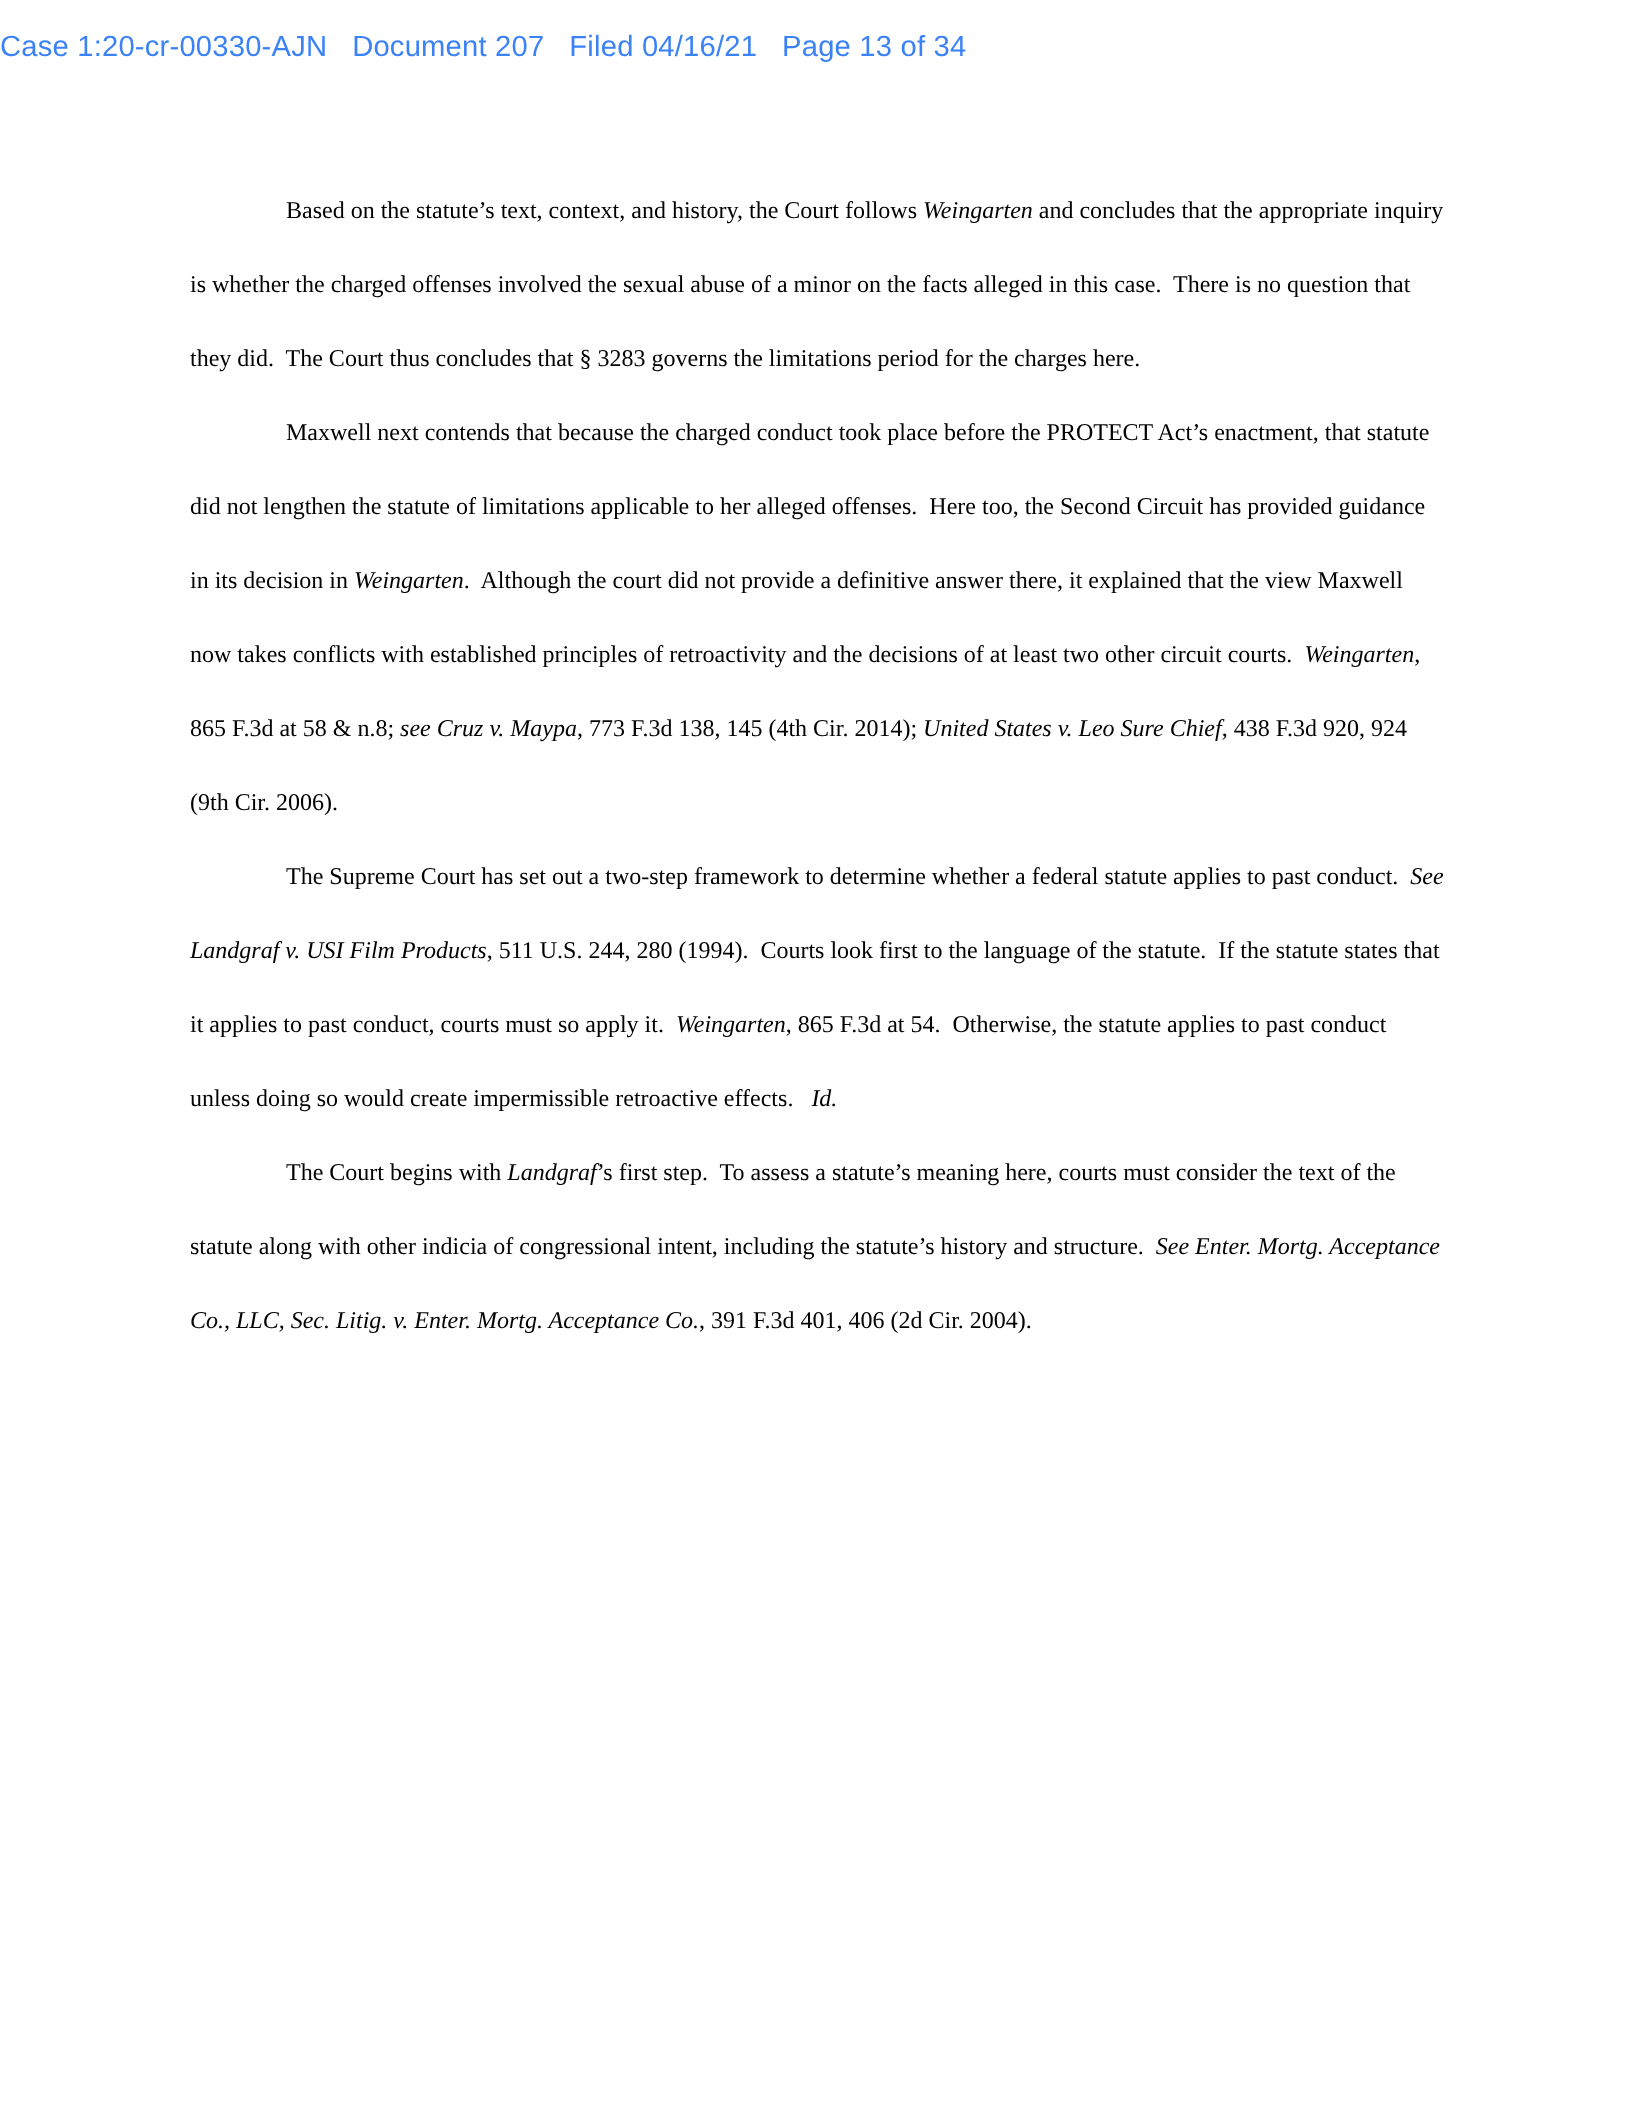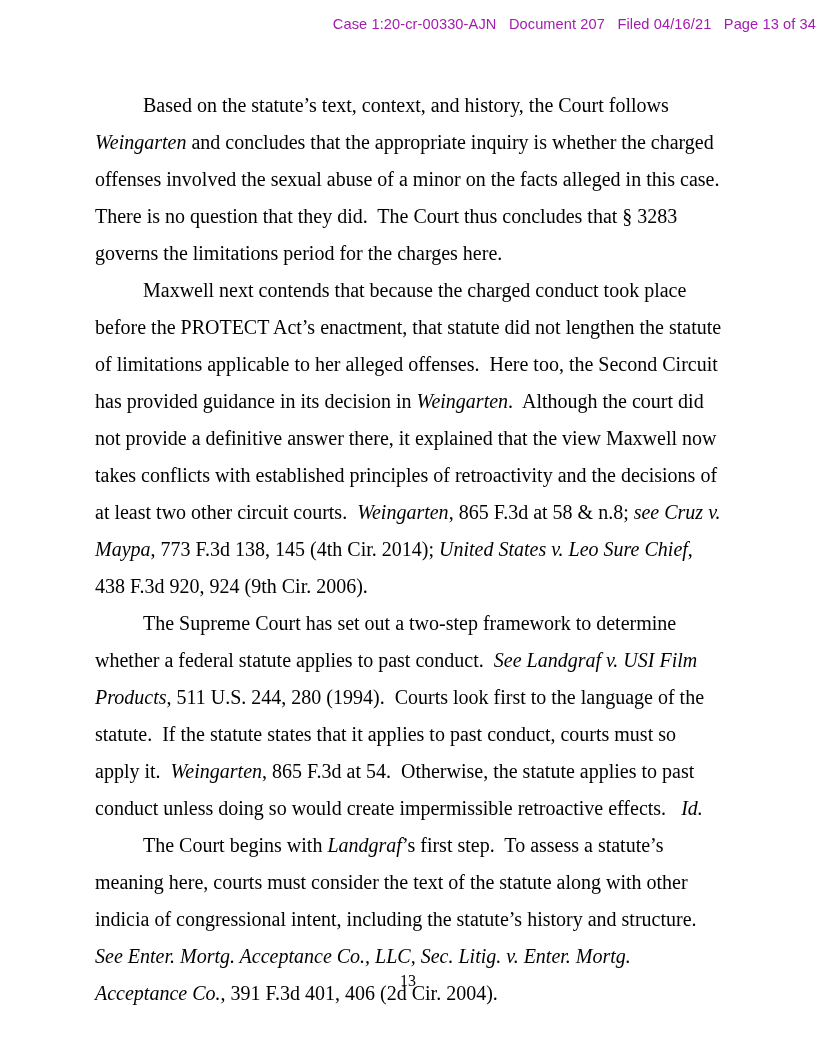--- a/index.html
+++ b/index.html
@@ -14,33 +14,33 @@
     background: #ffffff;
     overflow: hidden;
     font-family: "Liberation Serif", serif;
     color: #000000;
   }
   .case-header {
     position: absolute;
     top: 16px;
     left: 0;
     width: 100%;
-    text-align: right;
+    text-align: left;
     font-family: "Liberation Sans", sans-serif;
     font-size: 14.6px;
     letter-spacing: 0.1px;
-    color: #a21caf;
+    color: #3b82f6;
     white-space: pre;
   }
   .doc-body {
     position: absolute;
     top: 87px;
     left: 95px;
     width: 628px;
-    font-size: 20px;
+    font-size: 12px;
     line-height: 37px;
   }
   .para {
     margin: 0;
     text-indent: 48px;
     white-space: pre-wrap;
     text-align: left;
   }
   .heading {
     margin: 0;
@@ -65,15 +65,14 @@
 
   <div class="case-header">Case 1:20-cr-00330-AJN   Document 207   Filed 04/16/21   Page 13 of 34</div>
 
   <div class="doc-body">
     <p class="para"><span>Based on the statute’s text, context, and history, the Court follows </span><span style="font-style: italic;">Weingarten</span><span> and concludes that the appropriate inquiry is whether the charged offenses involved the sexual abuse of a minor on the facts alleged in this case.  There is no question that they did.  The Court thus concludes that § 3283 governs the limitations period for the charges here.</span></p>
     <p class="para"><span>Maxwell next contends that because the charged conduct took place before the PROTECT Act’s enactment, that statute did not lengthen the statute of limitations applicable to her alleged offenses.  Here too, the Second Circuit has provided guidance in its decision in </span><span style="font-style: italic;">Weingarten</span><span>.  Although the court did not provide a definitive answer there, it explained that the view Maxwell now takes conflicts with established principles of retroactivity and the decisions of at least two other circuit courts.  </span><span style="font-style: italic;">Weingarten</span><span>, 865 F.3d at 58 &amp; n.8; </span><span style="font-style: italic;">see Cruz v. Maypa</span><span>, 773 F.3d 138, 145 (4th Cir. 2014); </span><span style="font-style: italic;">United States v. Leo Sure Chief</span><span>, 438 F.3d 920, 924 (9th Cir. 2006).</span></p>
     <p class="para"><span>The Supreme Court has set out a two-step framework to determine whether a federal statute applies to past conduct.  </span><span style="font-style: italic;">See Landgraf v. USI Film Products</span><span>, 511 U.S. 244, 280 (1994).  Courts look first to the language of the statute.  If the statute states that it applies to past conduct, courts must so apply it.  </span><span style="font-style: italic;">Weingarten</span><span>, 865 F.3d at 54.  Otherwise, the statute applies to past conduct unless doing so would create impermissible retroactive effects.   </span><span style="font-style: italic;">Id.</span></p>
     <p class="para"><span>The Court begins with </span><span style="font-style: italic;">Landgraf</span><span>’s first step.  To assess a statute’s meaning here, courts must consider the text of the statute along with other indicia of congressional intent, including the statute’s history and structure.  </span><span style="font-style: italic;">See Enter. Mortg. Acceptance Co., LLC, Sec. Litig. v. Enter. Mortg. Acceptance Co.</span><span>, 391 F.3d 401, 406 (2d Cir. 2004).</span></p>
   </div>
 
-  <div class="page-footer">13</div>
 
 </div>
 
 </body></html>

